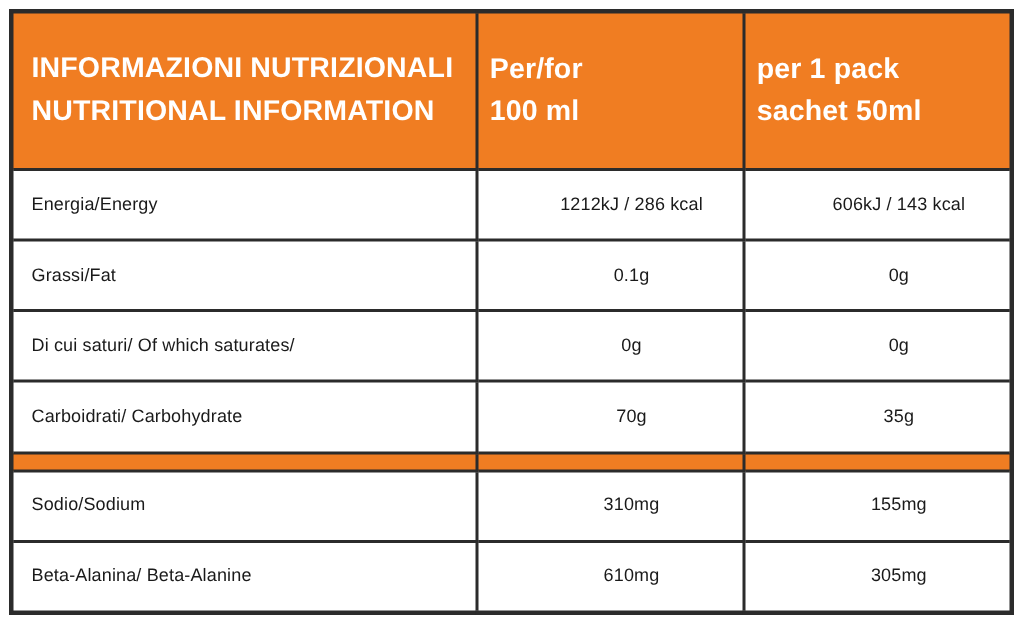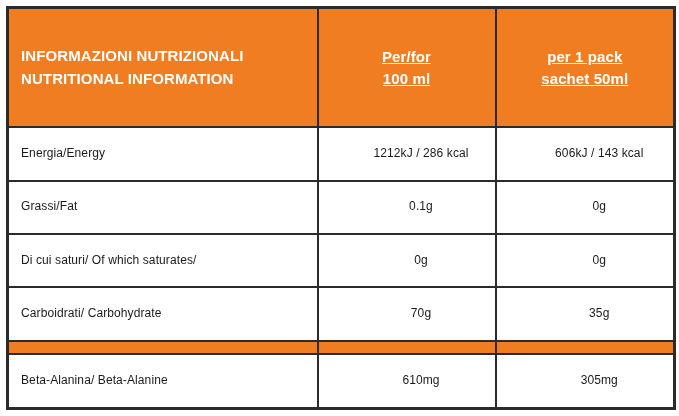--- a/index.html
+++ b/index.html
@@ -39,35 +39,33 @@
   
   col.c1 { width: 310px; }
   col.c2 { width: 178px; }
   col.c3 { width: 179px; }
 
   
   tr.header td {
     background: #f07d22;
     color: #ffffff;
     font-weight: bold;
-    font-size: 15px;
+    font-size: 19px;
     height: 72px;
     padding-top: 2px;
     padding-bottom: 2px;
   }
   tr.header td.label {
     text-align: left;
     line-height: 1.5;
     padding-left: 12px;
   }
   tr.header td.val {
-    text-align: center;
     line-height: 1.45;
     font-weight: bold;
-    text-decoration: underline;
   }
   tr.header td .ln { display: block; }
 
   
   tr.row td.label {
     text-align: left;
     padding-left: 12px;
     height: 33px;
   }
   tr.row td.val {
@@ -133,19 +131,24 @@
         <td class="val">35g</td>
       </tr>
 
       <tr class="divider">
         <td></td>
         <td></td>
         <td></td>
       </tr>
 
       <tr class="row">
+        <td class="label">Sodio/Sodium</td>
+        <td class="val">310mg</td>
+        <td class="val">155mg</td>
+      </tr>
+      <tr class="row">
         <td class="label">Beta-Alanina/ Beta-Alanine</td>
         <td class="val">610mg</td>
         <td class="val">305mg</td>
       </tr>
     </tbody>
   </table>
 </div>
 
 </body></html>

